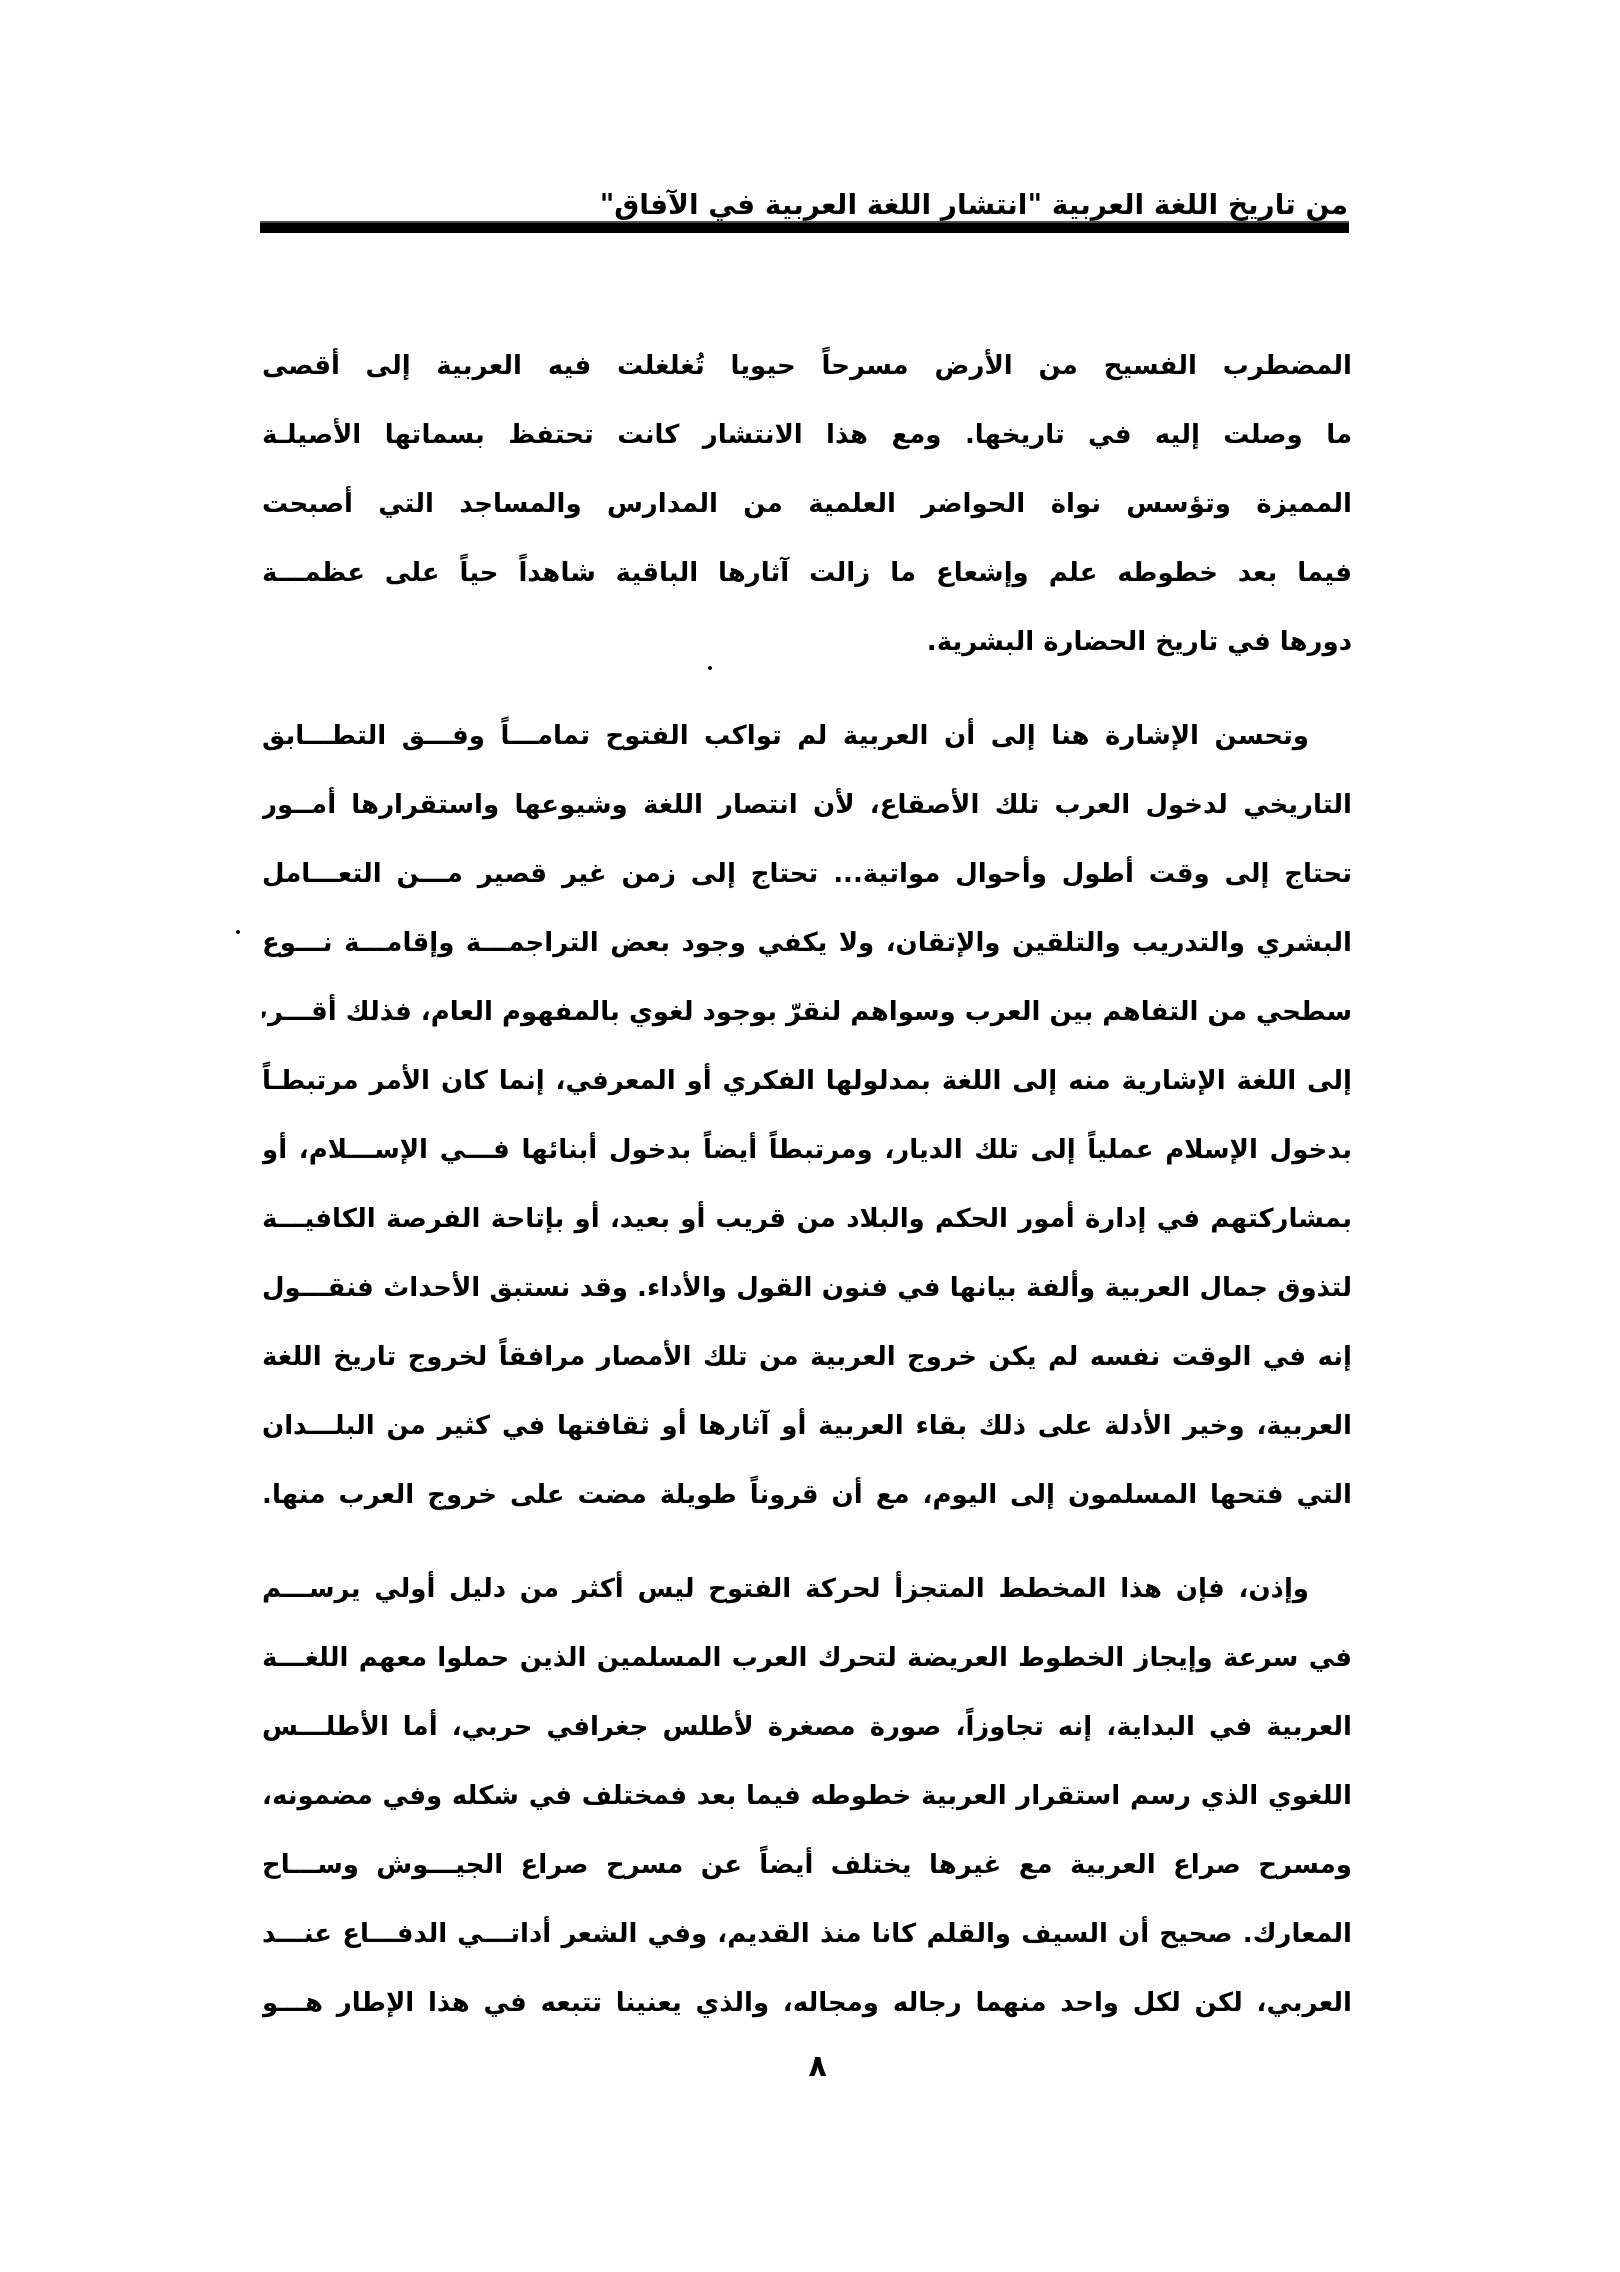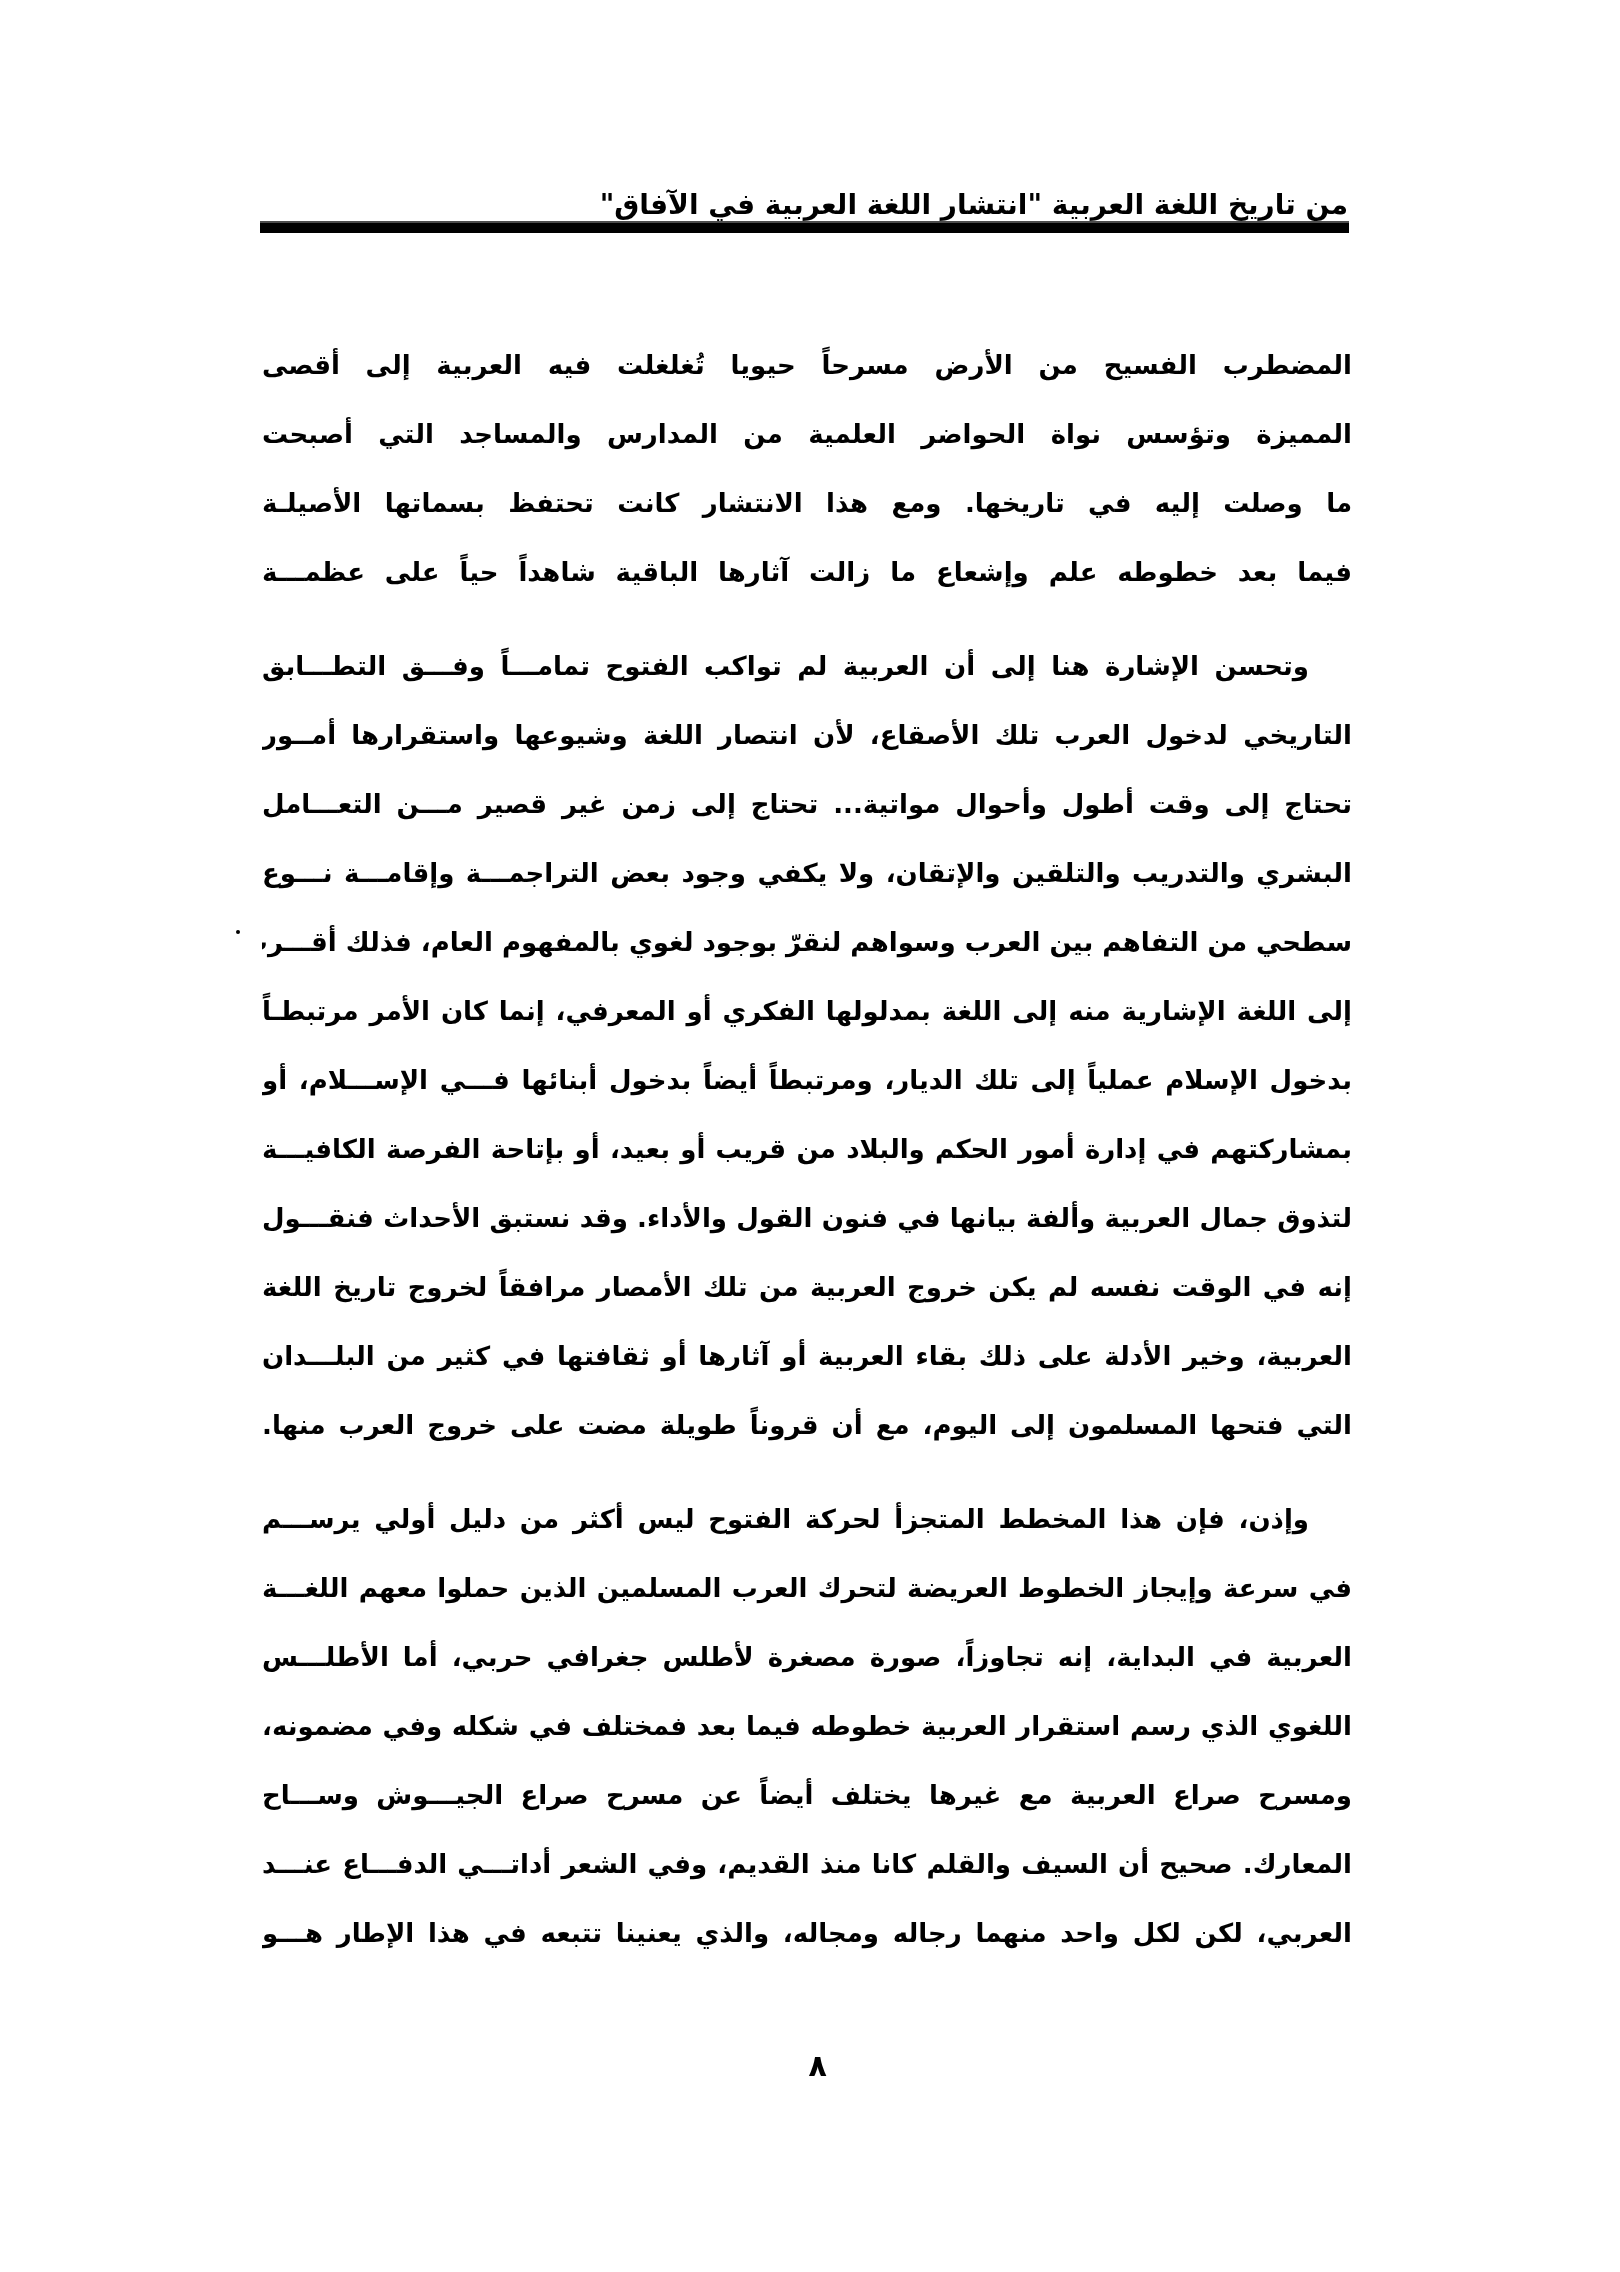--- a/index.html
+++ b/index.html
@@ -108,23 +108,24 @@
 <div class="page">
 
   <div class="running-header">من تاريخ اللغة العربية "انتشار اللغة العربية في الآفاق"</div>
   <div class="header-rule-thin"></div>
   <div class="header-rule"></div>
 
   <div class="body-text">
 
     <div class="paragraph">
       <span class="line">المضطرب الفسيح من الأرض مسرحاً حيويا تُغلغلت فيه العربية إلى أقصى</span>
+      <span class="line">ما وصلت إليه في تاريخها. ومع هذا الانتشار كانت تحتفظ بسماتها الأصيلـة</span>
       <span class="line">المميزة وتؤسس نواة الحواضر العلمية من المدارس والمساجد التي أصبحت</span>
-      <span class="line">ما وصلت إليه في تاريخها. ومع هذا الانتشار كانت تحتفظ بسماتها الأصيلـة</span>
       <span class="line">فيما بعد خطوطه علم وإشعاع ما زالت آثارها الباقية شاهداً حياً على عظمـــة</span>
+      <span class="line last">دورها في تاريخ الحضارة البشرية.</span>
     </div>
 
     <div class="para-gap"></div>
 
     <div class="paragraph">
       <span class="line indent">وتحسن الإشارة هنا إلى أن العربية لم تواكب الفتوح تمامـــاً وفـــق التطـــابق</span>
       <span class="line">التاريخي لدخول العرب تلك الأصقاع، لأن انتصار اللغة وشيوعها واستقرارها أمــور</span>
       <span class="line">تحتاج إلى وقت أطول وأحوال مواتية... تحتاج إلى زمن غير قصير مـــن التعـــامل</span>
       <span class="line">البشري والتدريب والتلقين والإتقان، ولا يكفي وجود بعض التراجمـــة وإقامـــة نـــوع</span>
       <span class="line">سطحي من التفاهم بين العرب وسواهم لنقرّ بوجود لغوي بالمفهوم العام، فذلك أقـــرب</span>

